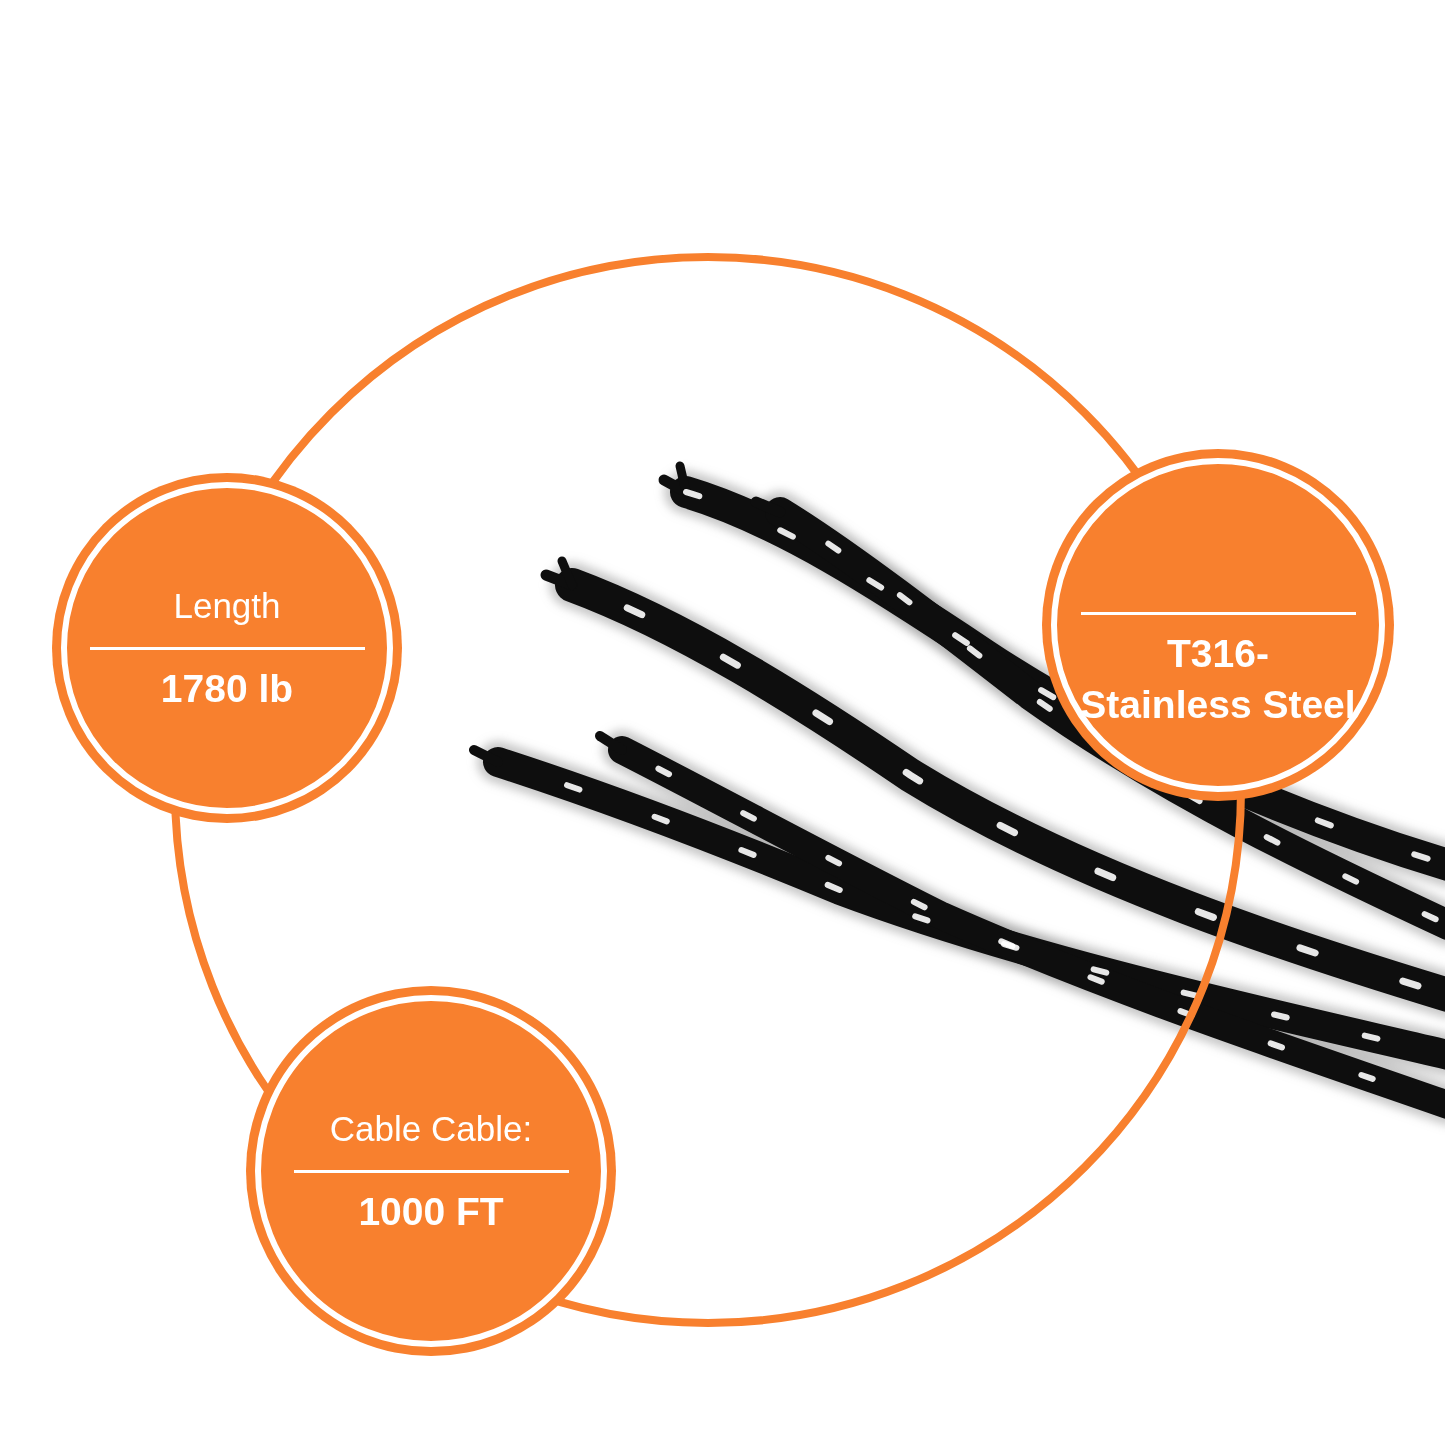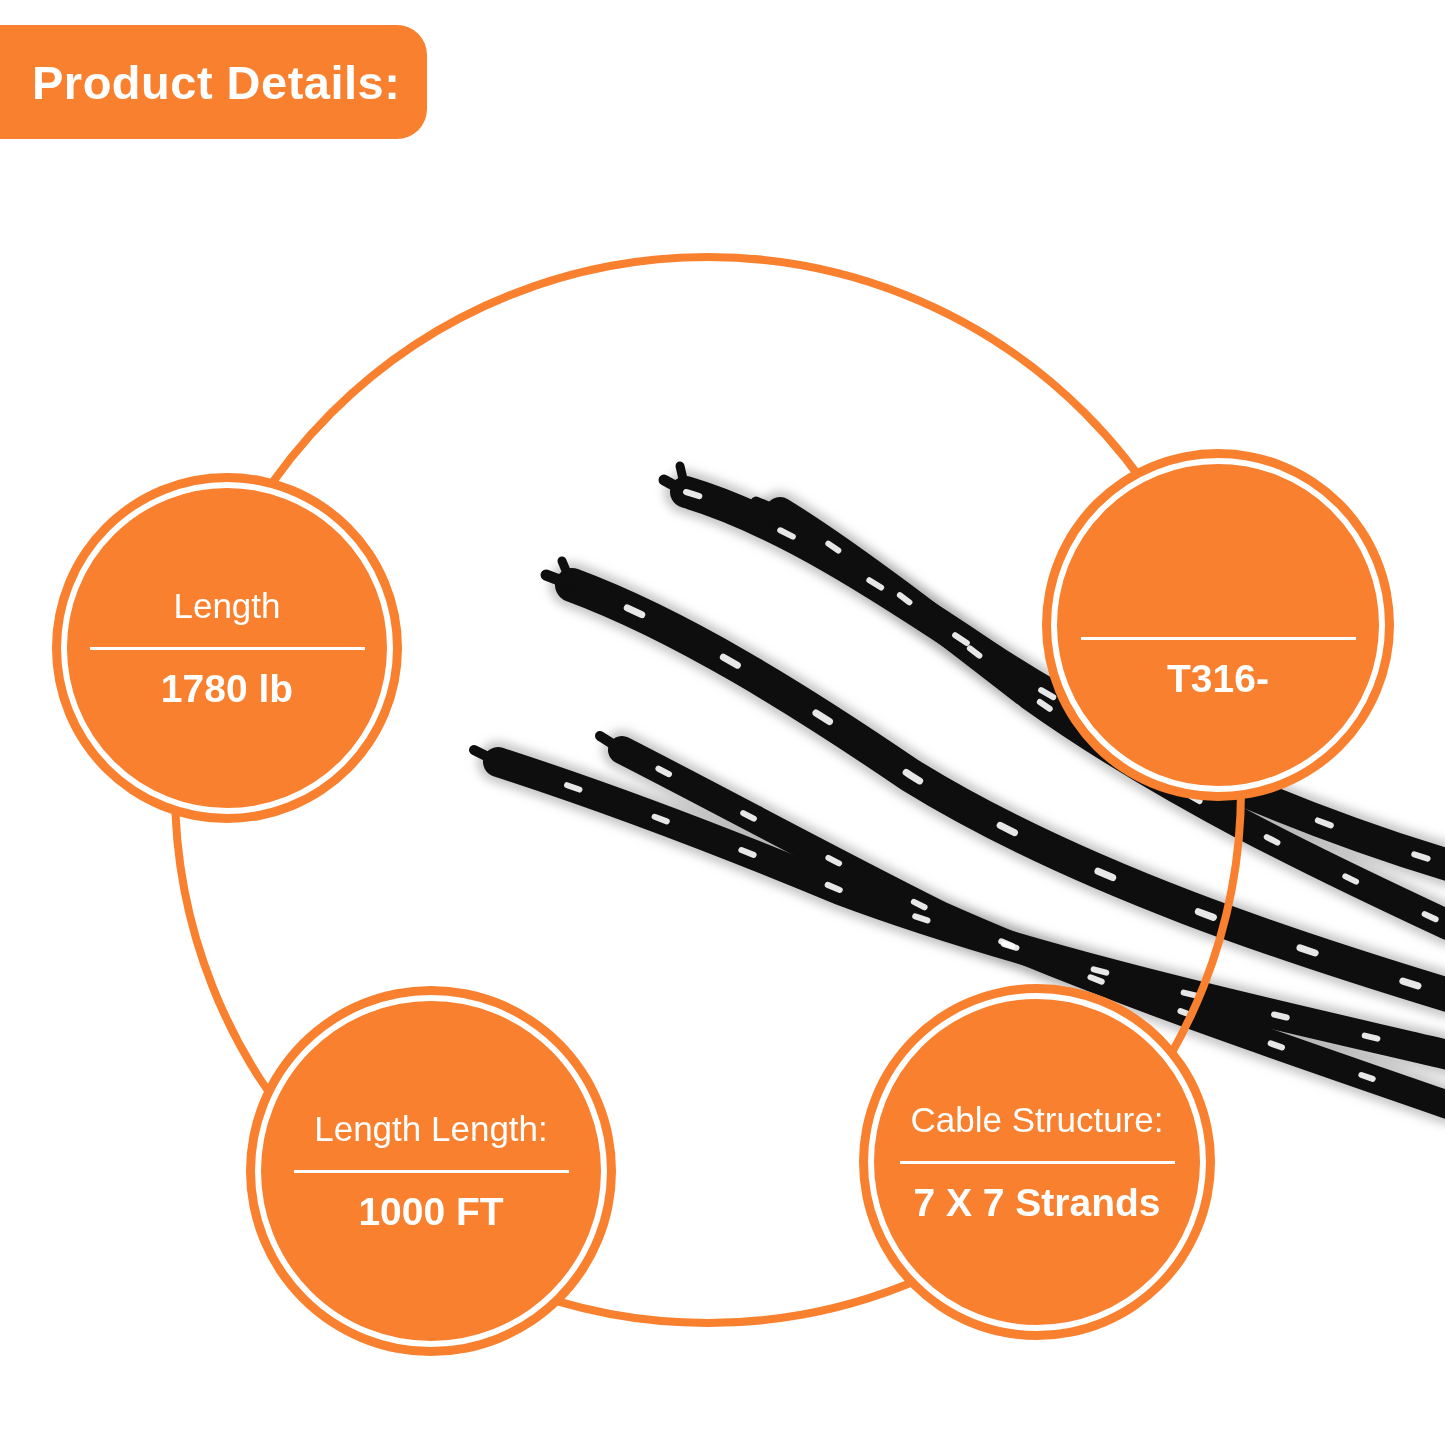--- a/index.html
+++ b/index.html
@@ -130,41 +130,30 @@
         <span class="bubble-value">1780 lb</span>
       </div>
     </div>
   </div>
 
   <div class="bubble bubble-material">
     <div class="bubble-inner">
       <div class="bubble-content">
         <div class="divider"></div>
         <span class="bubble-value">T316-</span>
+        <span class="bubble-value">Stainless Steel</span>
       </div>
     </div>
   </div>
 
   <div class="bubble bubble-length">
     <div class="bubble-inner">
       <div class="bubble-content">
-        <span class="bubble-label">Length Length:</span>
+        <span class="bubble-label">Cable Cable:</span>
         <div class="divider"></div>
         <span class="bubble-value">1000 FT</span>
       </div>
     </div>
   </div>
 
-  <div class="bubble bubble-structure">
-    <div class="bubble-inner">
-      <div class="bubble-content">
-        <span class="bubble-label">Cable Structure:</span>
-        <div class="divider"></div>
-        <span class="bubble-value">7 X 7 Strands</span>
-      </div>
-    </div>
-  </div>
 
-  <div class="header-badge">
-    <span class="header-title">Product Details:</span>
-  </div>
 
 </div>
 
 </body></html>

